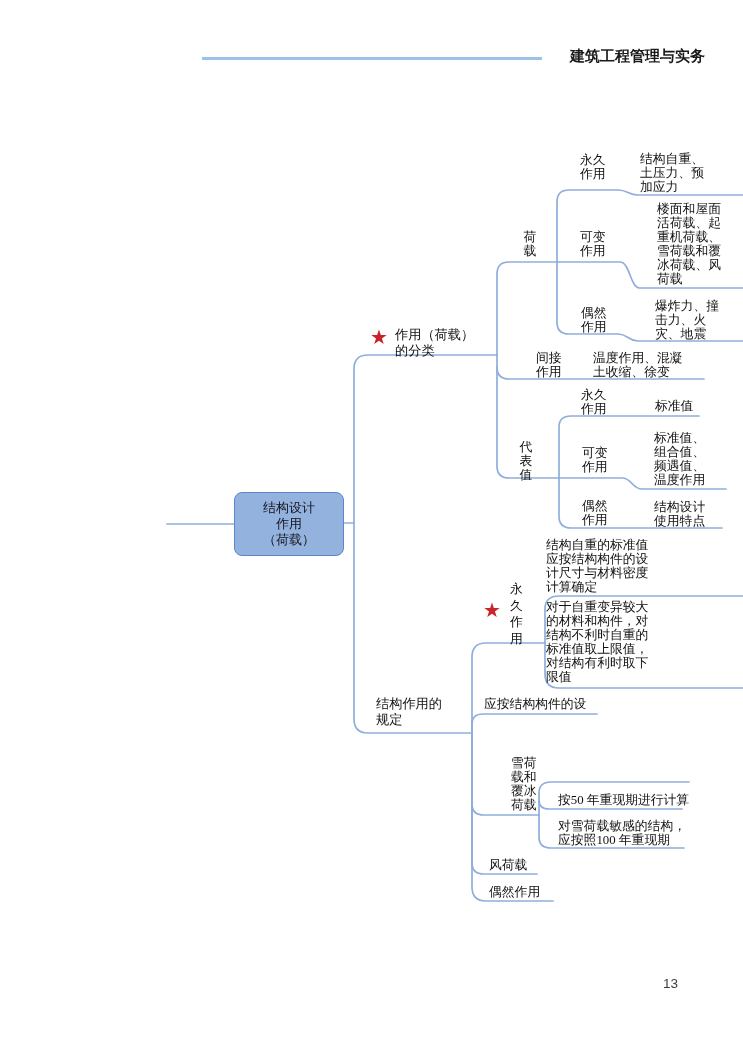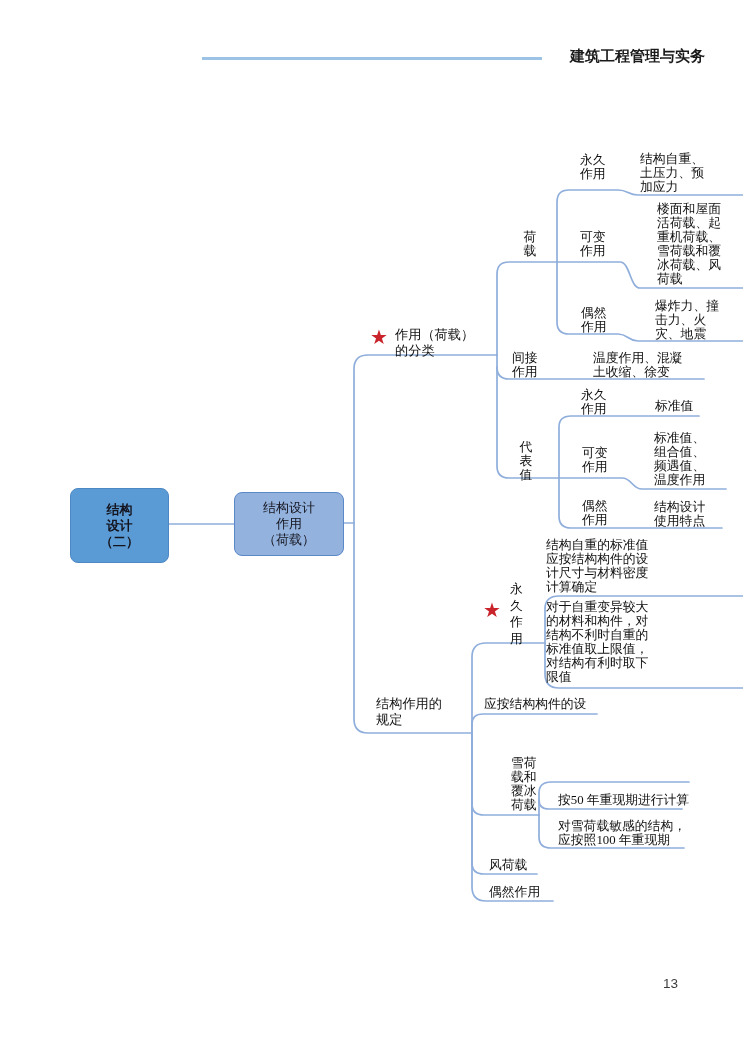--- a/index.html
+++ b/index.html
@@ -48,23 +48,20 @@
     <path d="M740 596 H527 Q513 596 513 609 V674 Q513 688 527 688 H740"></path>
     <path d="M440 733 V724 Q440 714 451 714 H565"></path>
     <path d="M440 733 V804 Q440 815 452 815 H507"></path>
     <path d="M507 815 V793 Q507 782 519 782 H657"></path>
     <path d="M507 800 Q507 809 517 809 H650"></path>
     <path d="M507 815 V837 Q507 848 519 848 H652"></path>
     <path d="M440 733 V863 Q440 874 452 874 H505"></path>
     <path d="M440 733 V887 Q440 901 454 901 H521"></path>
   </svg>
 
-  <div id="root-box" class="box">结构
-设计
-（二）</div>
   <div id="hub-box" class="box">结构设计
 作用
 （荷载）</div>
 
   <span class="star" style="left:338px;top:327px">★</span>
   <div class="t" style="left:363px;top:327px;font-size:13.2px;line-height:16px">作用（荷载）
 的分类</div>
 
   <div class="t vlabel" style="left:486px;top:230px;width:24px">荷
 载</div>
@@ -80,21 +77,21 @@
 重机荷载、
 雪荷载和覆
 冰荷载、风
 荷载</div>
   <div class="t" style="left:549px;top:306px">偶然
 作用</div>
   <div class="t" style="left:623px;top:299px">爆炸力、撞
 击力、火
 灾、地震</div>
 
-  <div class="t" style="left:480px;top:351px">间接
+  <div class="t" style="left:504px;top:351px">间接
 作用</div>
   <div class="t" style="left:561px;top:351px">温度作用、混凝
 土收缩、徐变</div>
 
   <div class="t vlabel" style="left:484px;top:440px;width:20px">代
 表
 值</div>
   <div class="t" style="left:549px;top:388px">永久
 作用</div>
   <div class="t" style="left:623px;top:399px">标准值</div>

